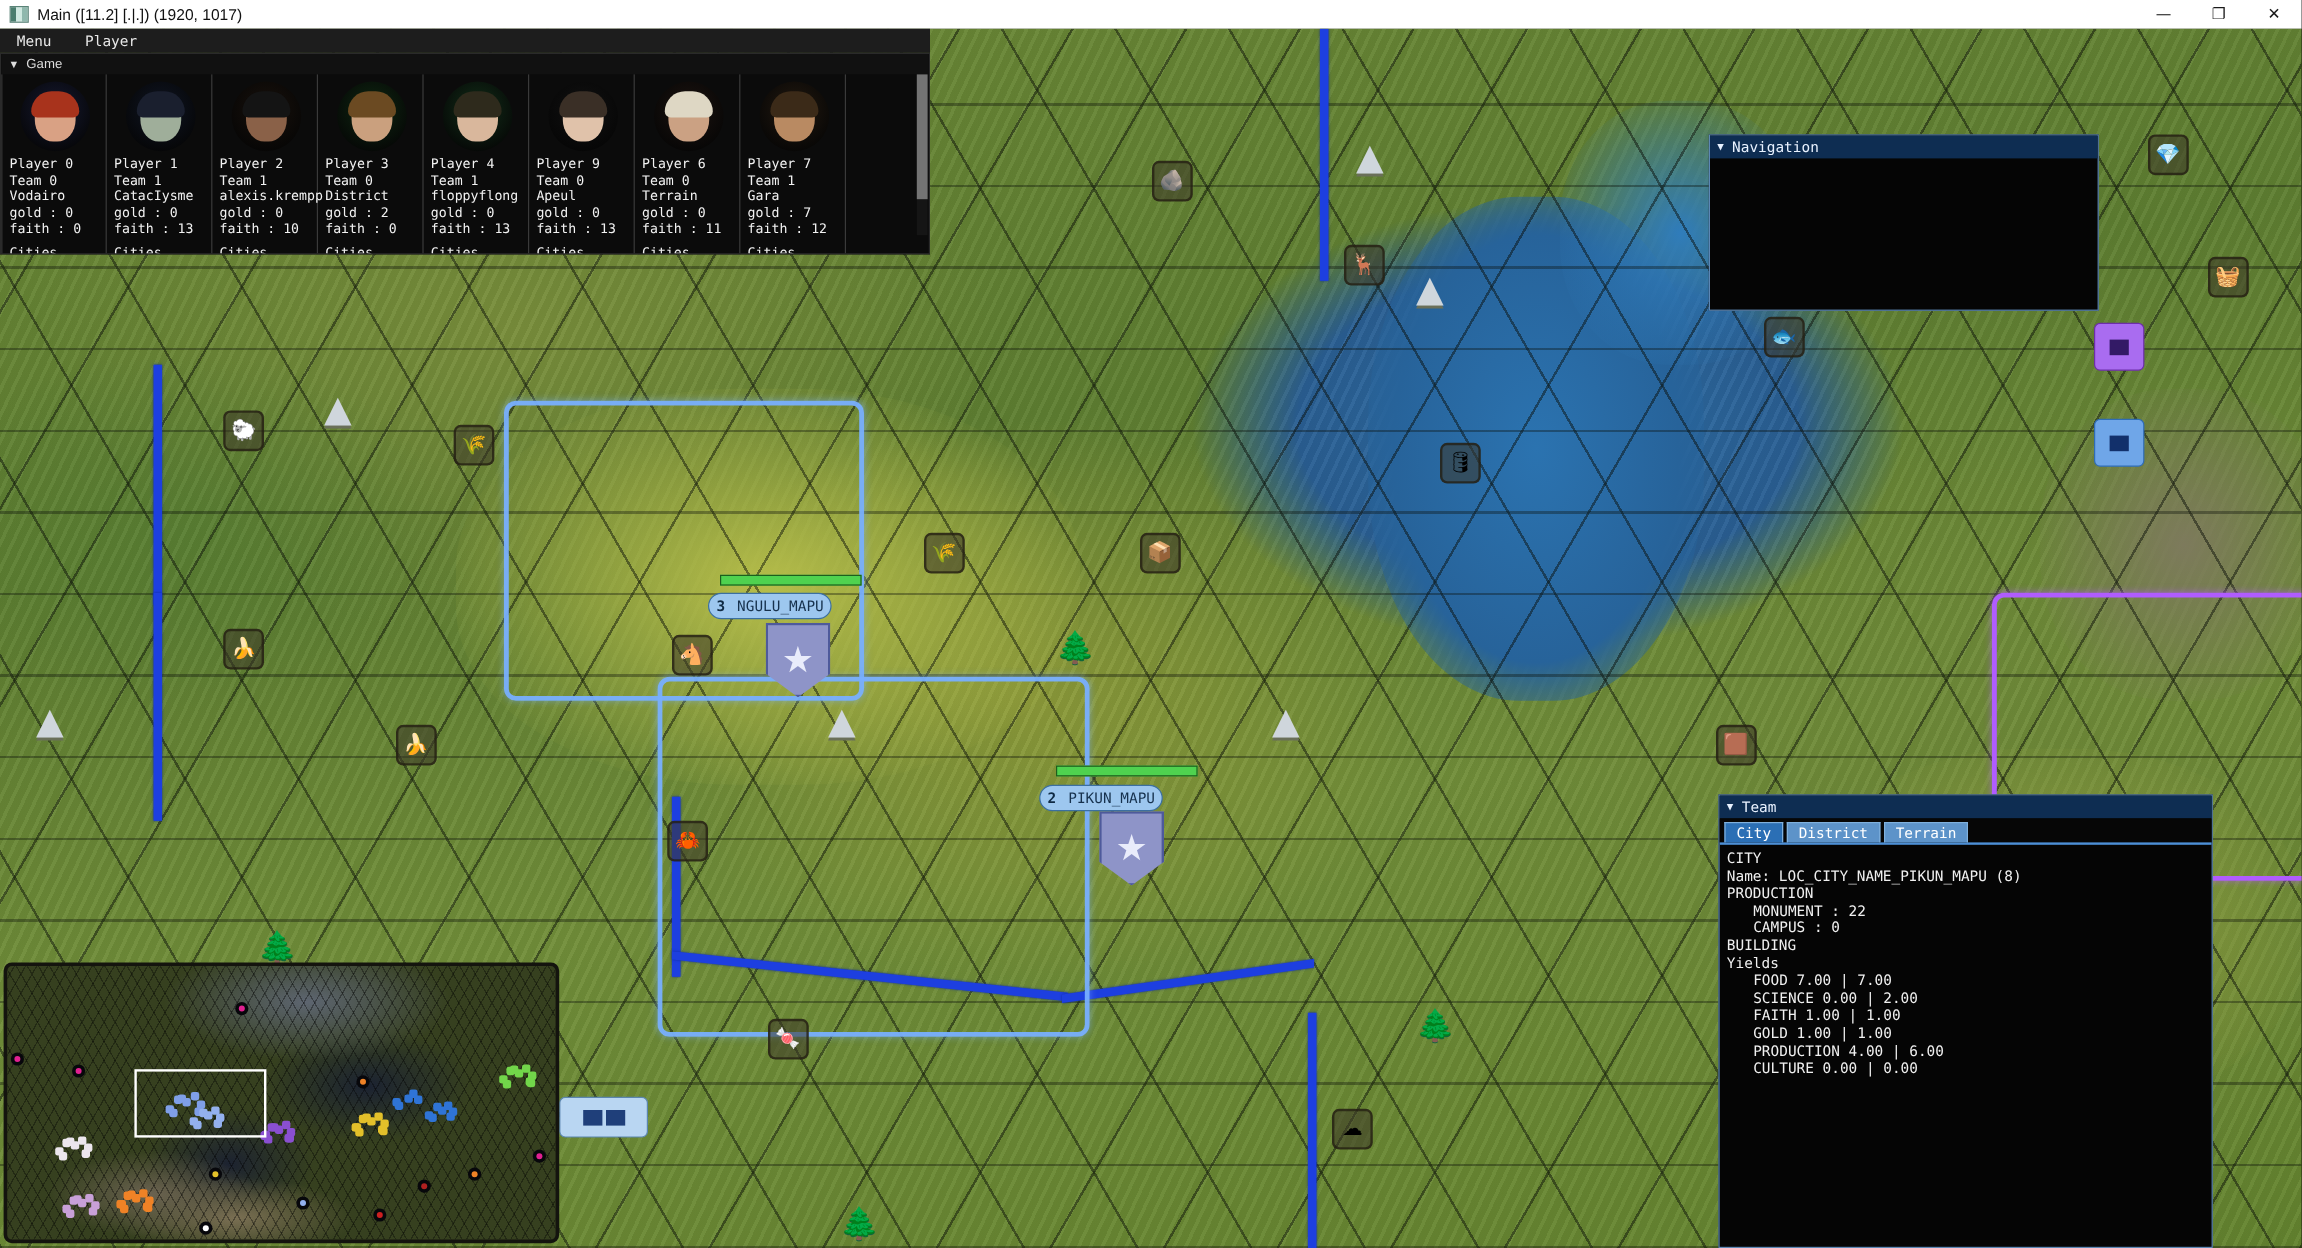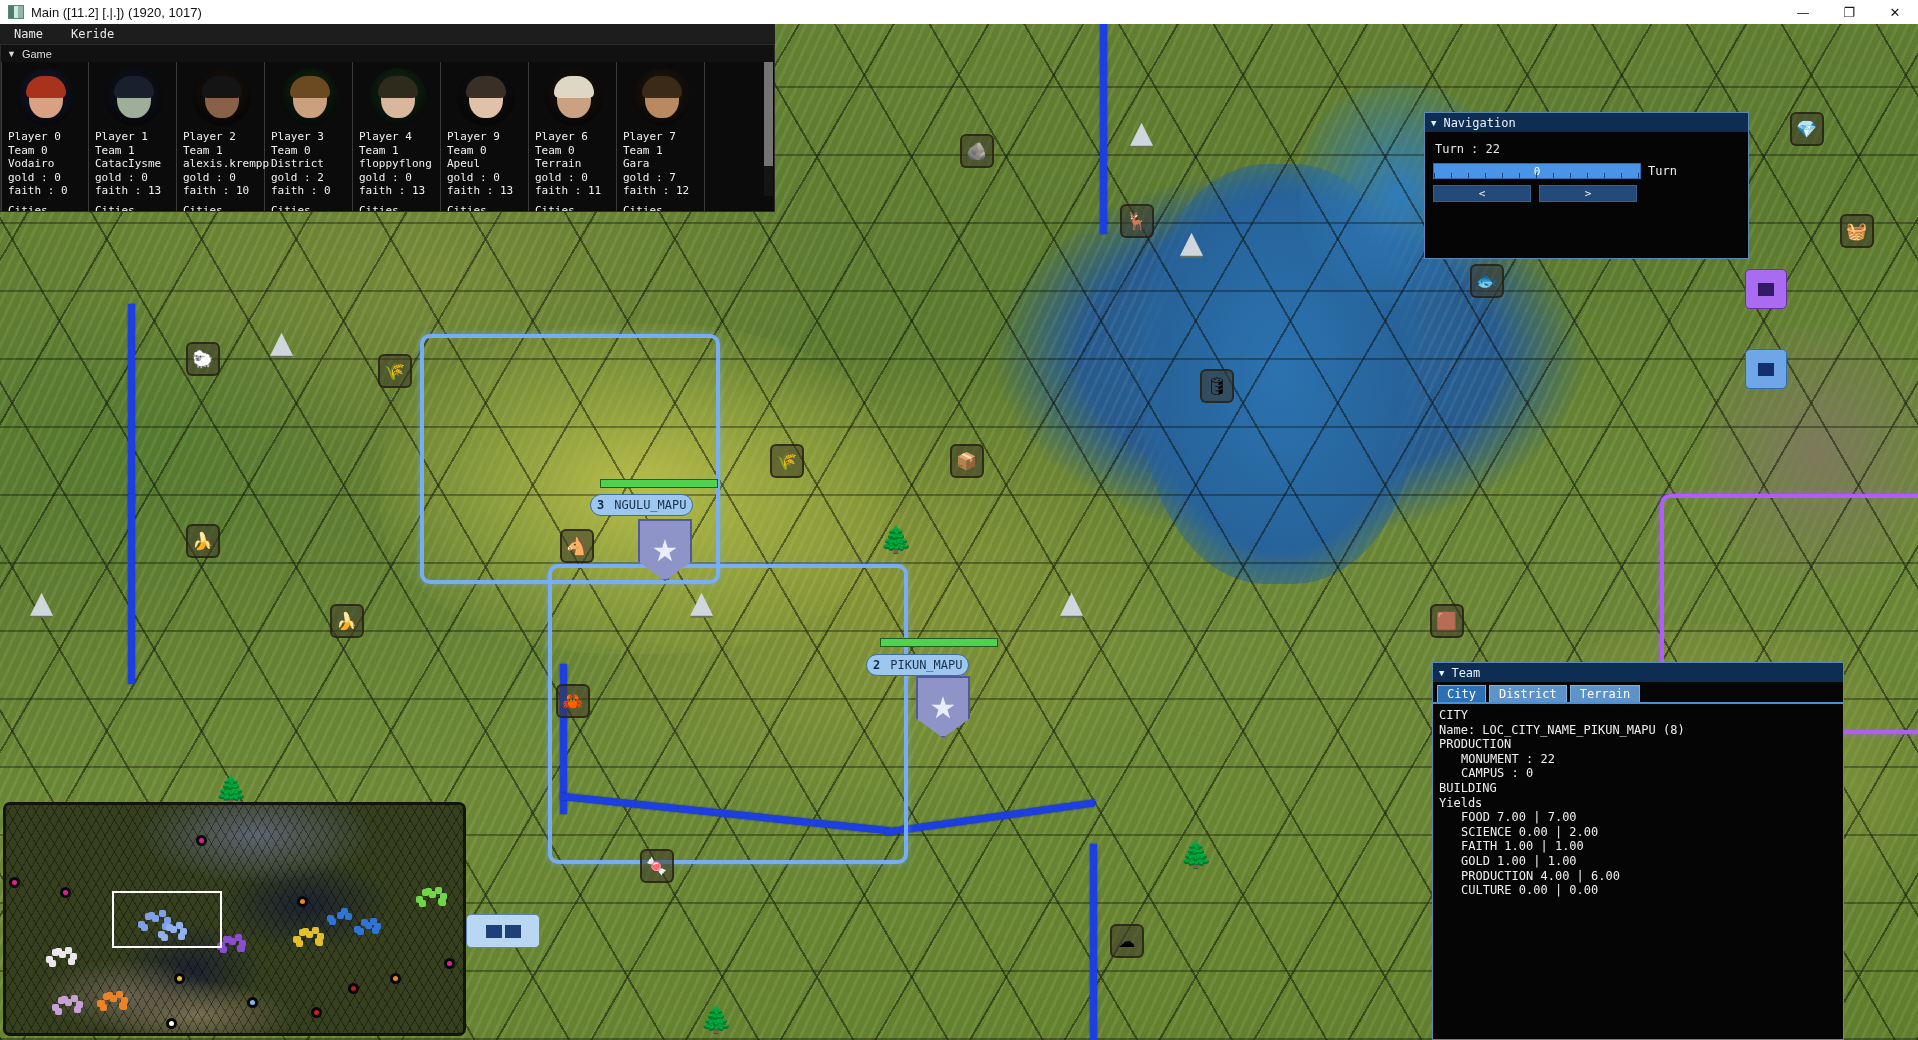--- a/index.html
+++ b/index.html
@@ -331,22 +331,22 @@
       <div class="city-health" style="left: 880px; top: 614px; width: 118px;"></div>
       <div class="city-shield" style="left: 916px; top: 652px;">★</div>
       <div class="city-banner" style="left: 866px; top: 630px;">
         <span class="cb-pop">2</span>
         <span>PIKUN_MAPU</span>
       </div>
     </div>
 </div>
 
 <div id="menubar">
-  <div class="mi">Name</div>
-  <div class="mi">Keride</div>
+  <div class="mi">Menu</div>
+  <div class="mi">Player</div>
 </div>
 
 <div id="game-panel">
   <div id="game-header">
     <span class="caret">▼</span>
     <span>Game</span>
   </div>
   <div id="players-row">
       <div class="player-card">
         <div class="pc-portrait" style="background:radial-gradient(circle at 50% 40%, #161a34 0%, #050505 85%)">
@@ -455,34 +455,20 @@
     </div>
   <div id="panel-scroll">
     <div class="thumb"></div>
   </div>
 </div>
 
 <div class="panel" id="nav-panel">
   <div class="panel-title">
     <span class="caret">▼</span>
     <span>Navigation</span>
-  </div>
-  <div id="nav-body">
-    <div id="nav-turnline">Turn : 22</div>
-    <div id="nav-sliderrow">
-      <div id="nav-slider">
-        <span>0</span>
-        <div class="ticks"></div>
-      </div>
-      <span class="slabel">Turn</span>
-    </div>
-    <div id="nav-buttons">
-      <div class="nav-btn">&lt;</div>
-      <div class="nav-btn">&gt;</div>
-    </div>
   </div>
 </div>
 
 <div class="panel" id="info-panel">
   <div class="panel-title">
     <span class="caret">▼</span>
     <span>Team</span>
   </div>
   <div id="info-tabs">
       <div class="info-tab active">City</div>

